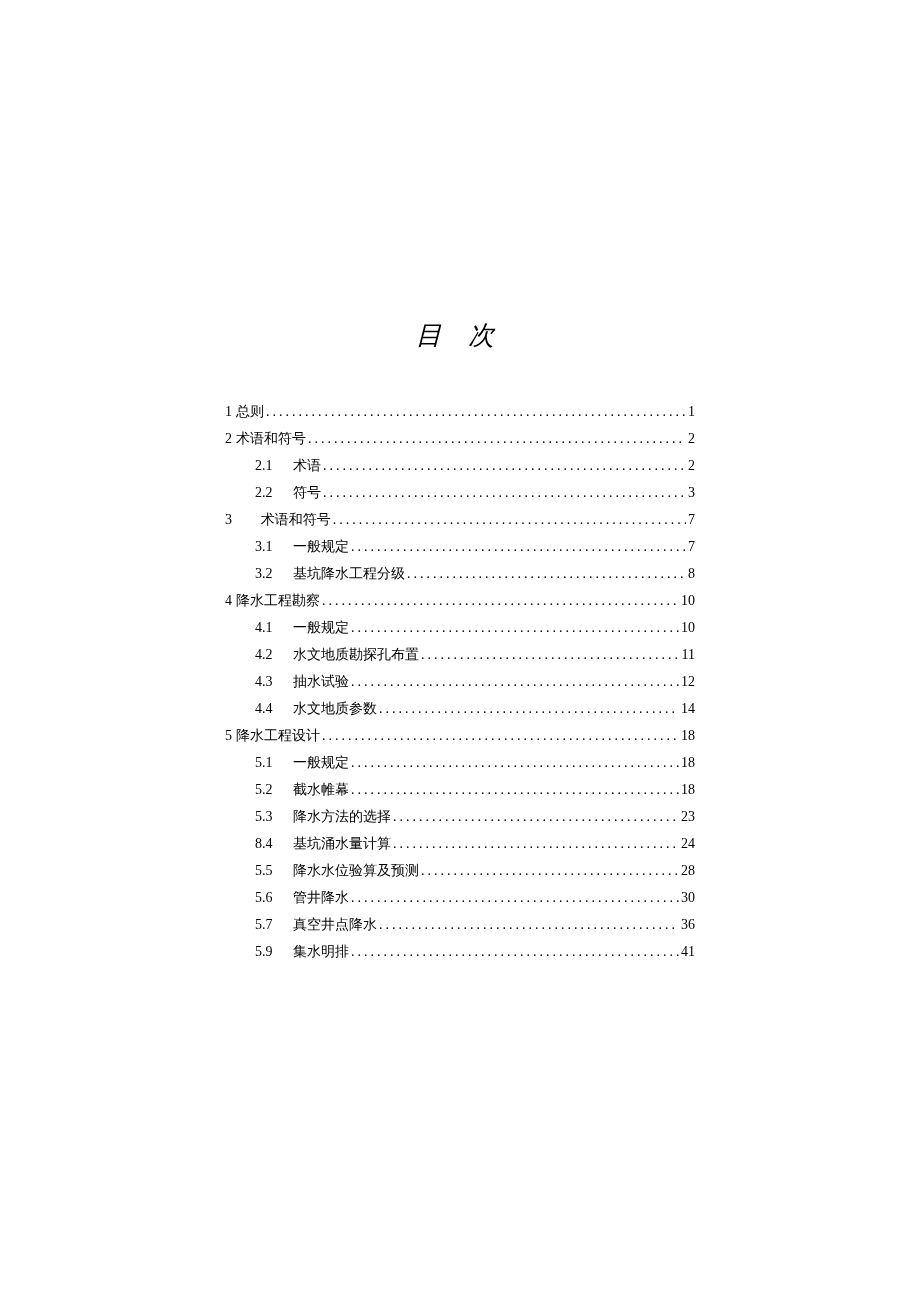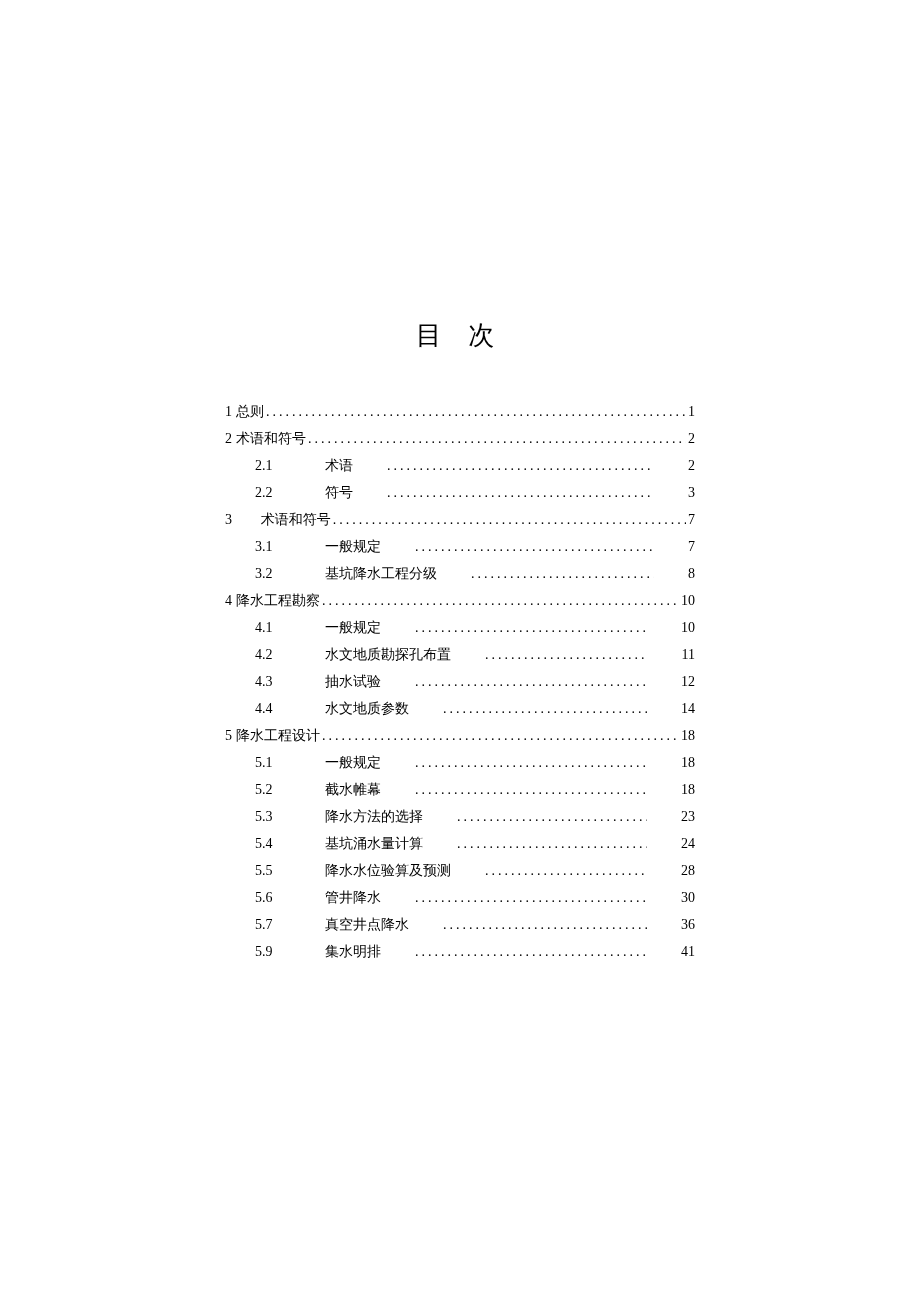--- a/index.html
+++ b/index.html
@@ -17,37 +17,37 @@
     color: #000;
   }
   .title {
     position: absolute;
     top: 318px;
     left: 0;
     width: 100%;
     text-align: center;
     font-size: 26px;
     letter-spacing: 10px;
+    font-style: italic;
   }
   .toc {
     position: absolute;
     top: 398px;
     left: 225px;
     width: 470px;
     font-size: 14px;
     line-height: 27px;
   }
   .row {
     display: flex;
     align-items: baseline;
     white-space: nowrap;
   }
   .row.sub {
     padding-left: 30px;
-    gap: 32px;
   }
   .num {
     flex: 0 0 auto;
   }
   .row .num.top {
     margin-right: 4px;
   }
   .row.sub .num {
     width: 38px;
     display: inline-block;
@@ -176,21 +176,21 @@
         <span class="leader"></span>
         <span class="pg">18</span>
       </div>
       <div class="row sub">
         <span class="num">5.3</span>
         <span class="label">降水方法的选择</span>
         <span class="leader"></span>
         <span class="pg">23</span>
       </div>
       <div class="row sub">
-        <span class="num">5.4</span>
+        <span class="num">8.4</span>
         <span class="label">基坑涌水量计算</span>
         <span class="leader"></span>
         <span class="pg">24</span>
       </div>
       <div class="row sub">
         <span class="num">5.5</span>
         <span class="label">降水水位验算及预测</span>
         <span class="leader"></span>
         <span class="pg">28</span>
       </div>

